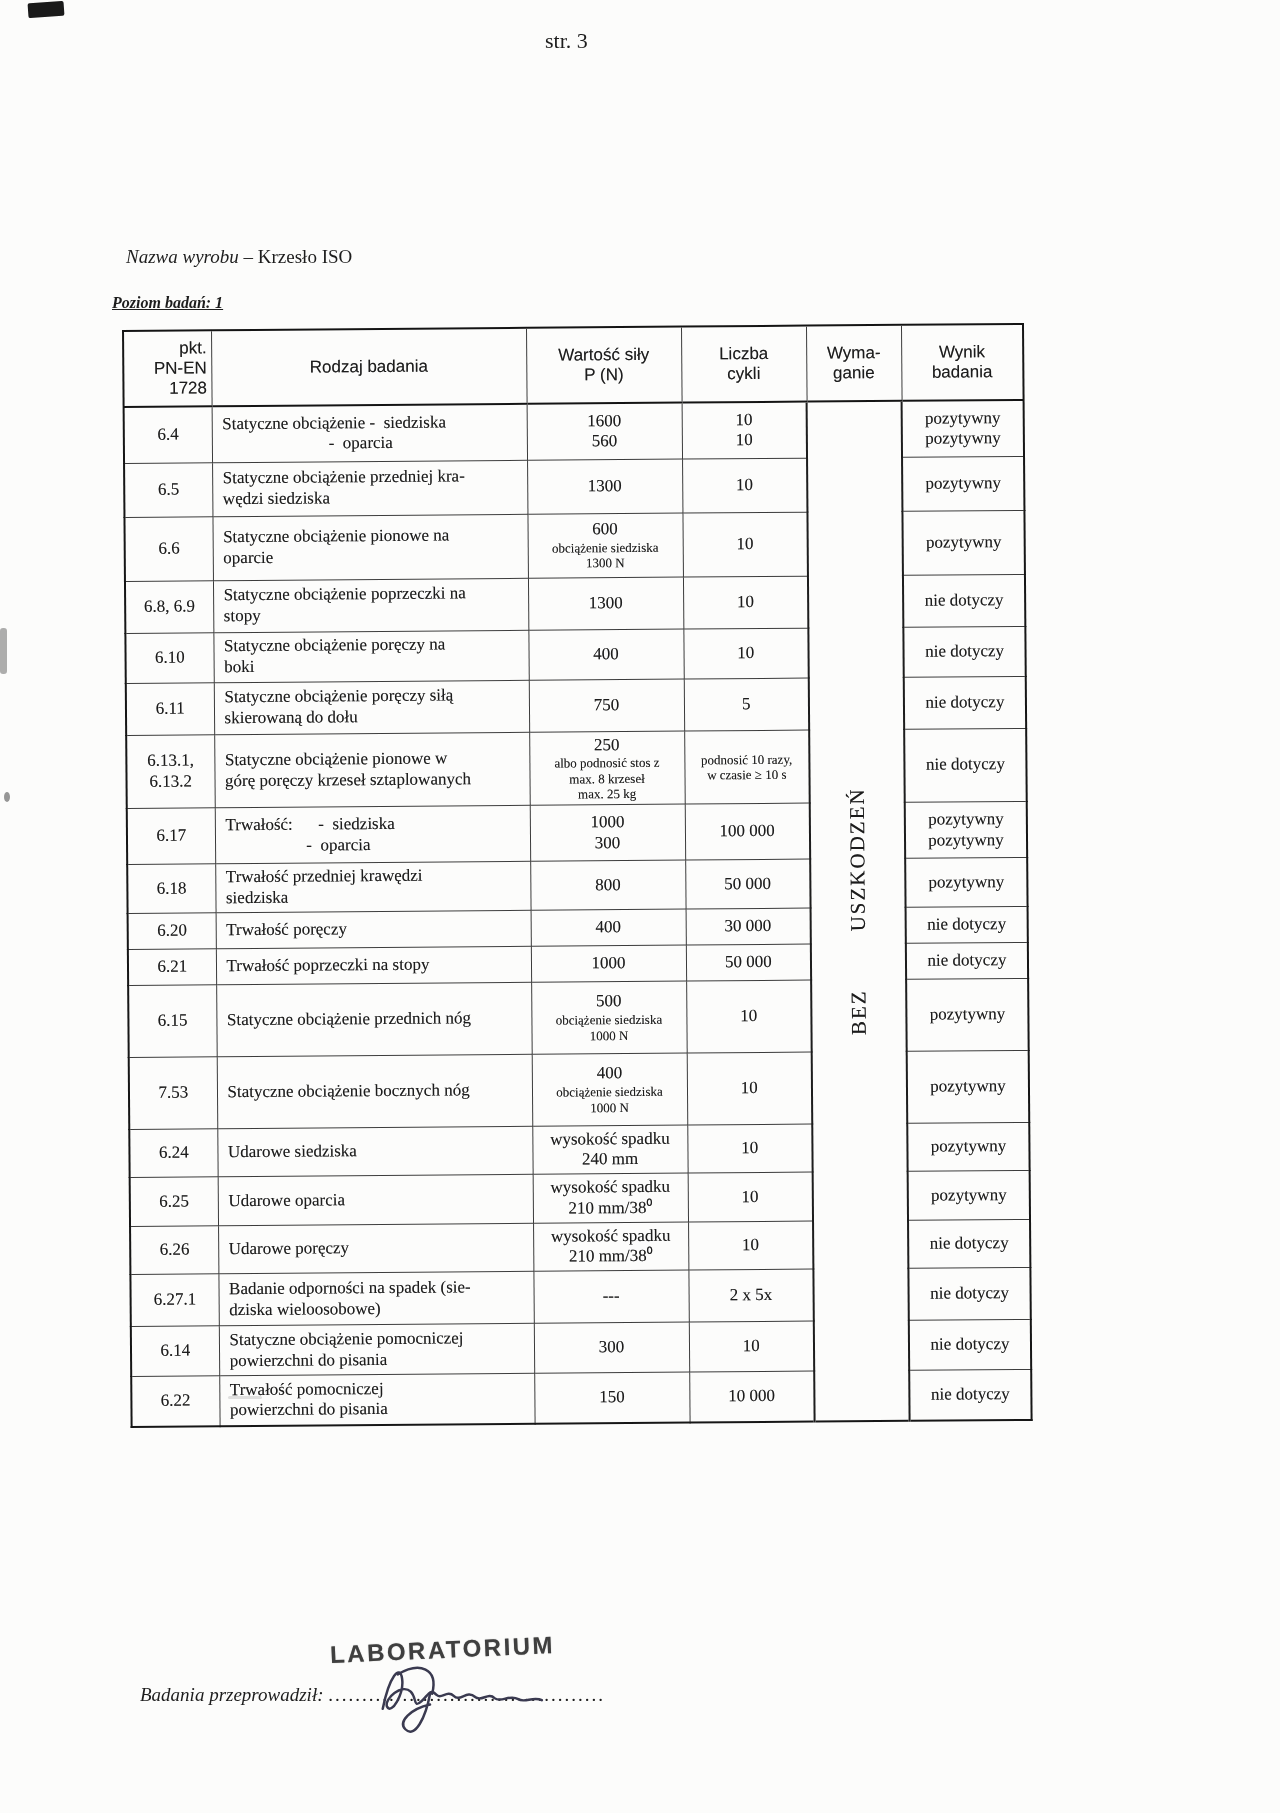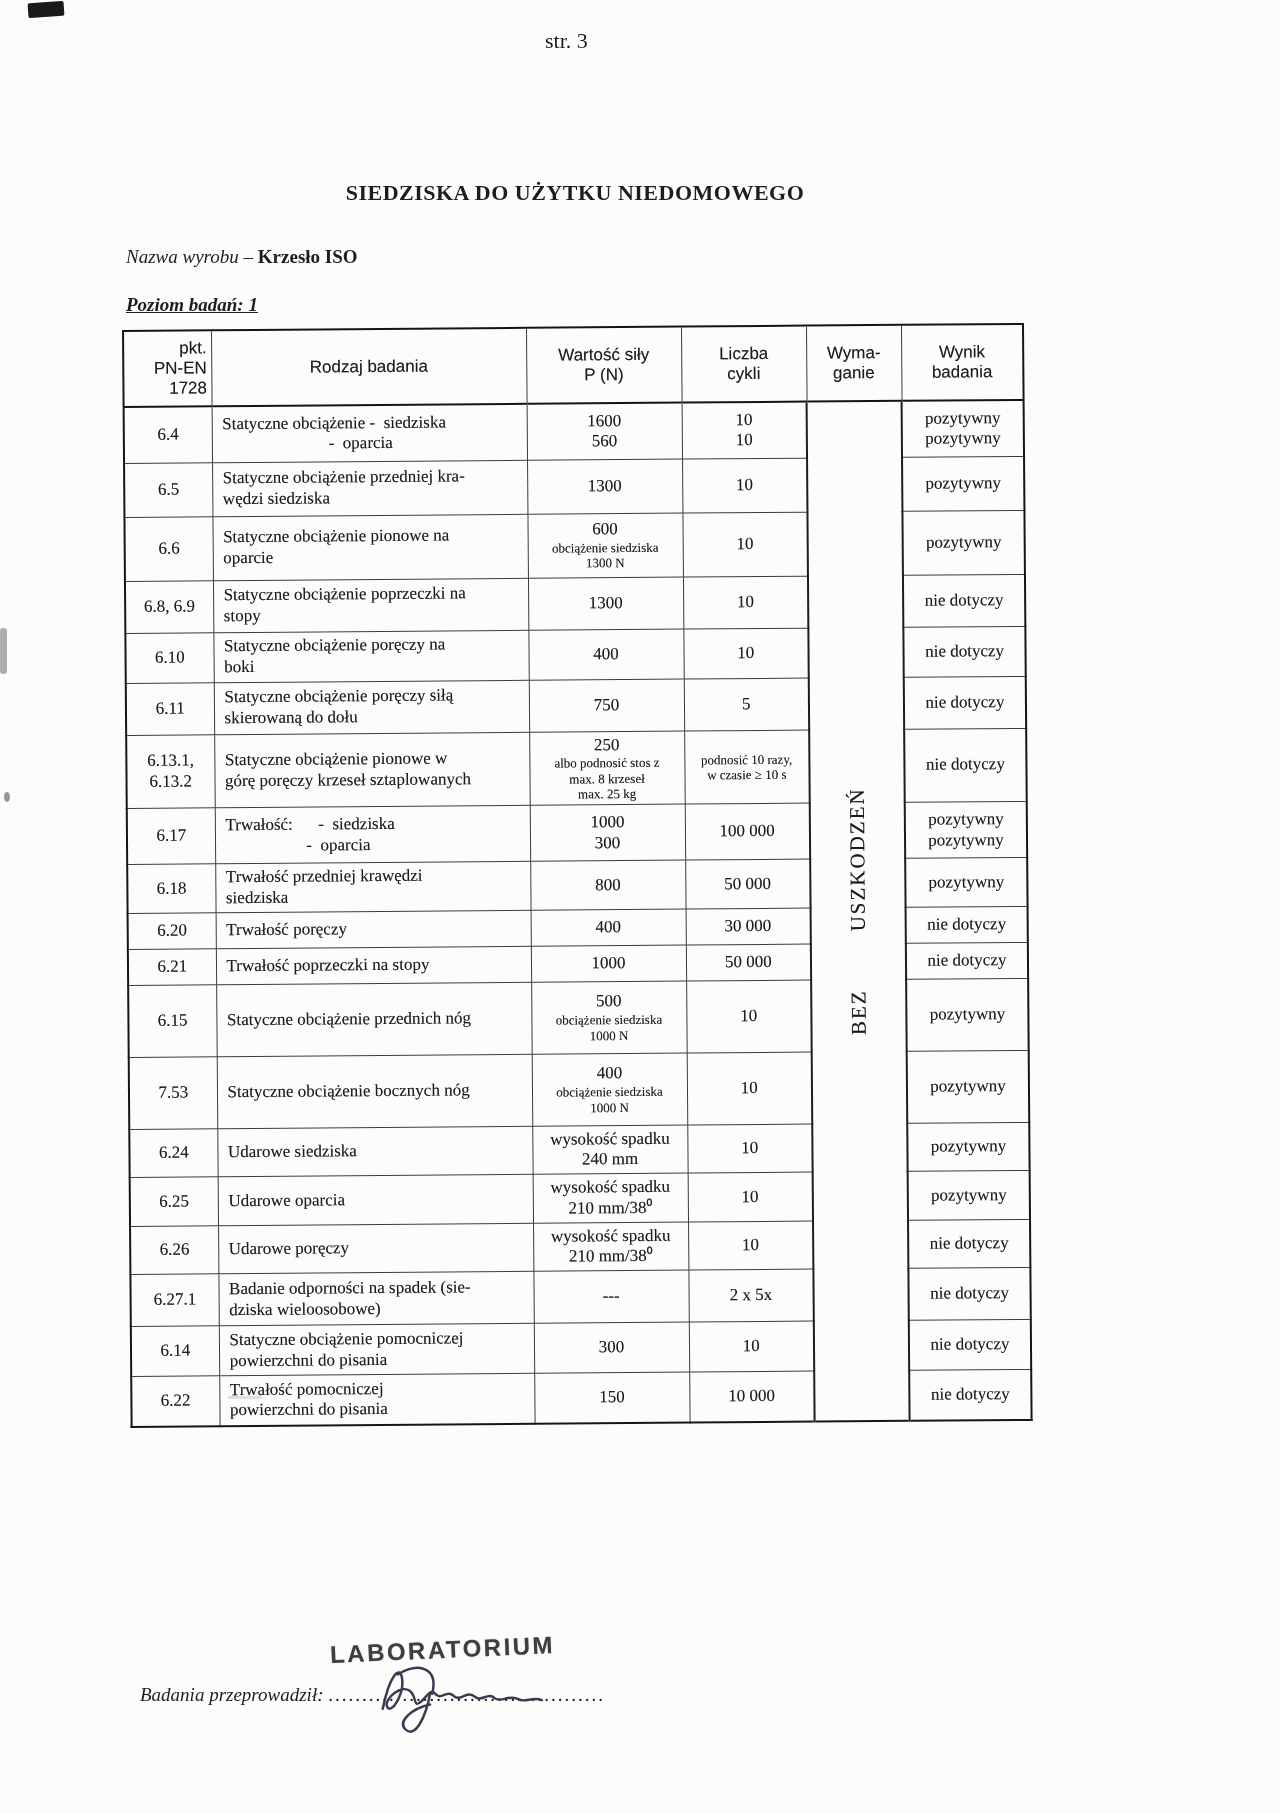--- a/index.html
+++ b/index.html
@@ -10,22 +10,22 @@
   }
   
   .page-num{position:absolute;top:28px;left:545px;font-size:22px;}
   .atest-block{position:absolute;top:64px;left:116px;line-height:1.35;}
   .atest-no{font-size:19px;font-weight:700;letter-spacing:.3px;}
   .atest-sub{font-size:18px;font-style:italic;}
   .doc-title{position:absolute;top:180px;left:0;right:130px;text-align:center;
     font-size:22px;font-weight:700;letter-spacing:.5px;}
   .product-line{position:absolute;top:246px;left:126px;font-size:19px;}
   .product-label{font-style:italic;}
-  .product-name{font-weight:700;}
-  .level-line{position:absolute;top:294px;left:126px;font-size:19px;
+  .product-name{font-weight:400;}
+  .level-line{position:absolute;top:294px;left:112px;font-size:16px;
     font-style:italic;font-weight:700;text-decoration:underline;}
   
   .table-wrap{position:absolute;top:330px;left:122px;transform:rotate(-0.45deg);transform-origin:left top;}
   table{border-collapse:collapse;width:900px;table-layout:fixed;
     text-shadow:0 0 .6px rgba(20,20,20,.45);}
   th,td{border:1px solid #3c3c3c;}
   table{border:2px solid #161616;}
   thead th{
     height:70px;font-family:"Liberation Sans",sans-serif;font-size:17px;font-weight:400;
     border-bottom:2.5px solid #141414;border-top:2px solid #141414;
@@ -71,21 +71,20 @@
   .a4{top:1396px;left:228px;width:34px;height:3px;opacity:.12;border-radius:2px;}
 </style>
 </head>
 <body>
 
 <div class="page">
 
   <div class="page-num">str. 3</div>
 
 
-  <div class="doc-title">SIEDZISKA DO UŻYTKU NIEDOMOWEGO</div>
 
   <div class="product-line">
     <span class="product-label">Nazwa wyrobu –</span>
     <span class="product-name">Krzesło ISO</span>
   </div>
 
   <div class="level-line">Poziom badań: 1</div>
 
   <div class="table-wrap">
   <table>

